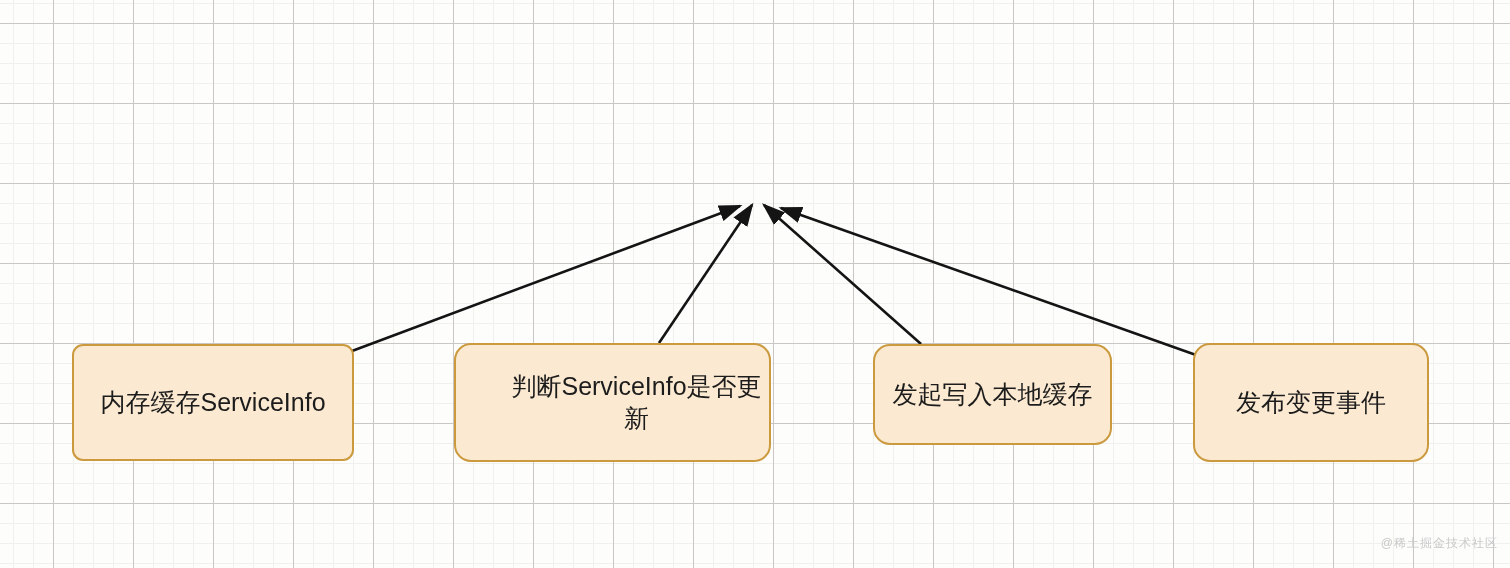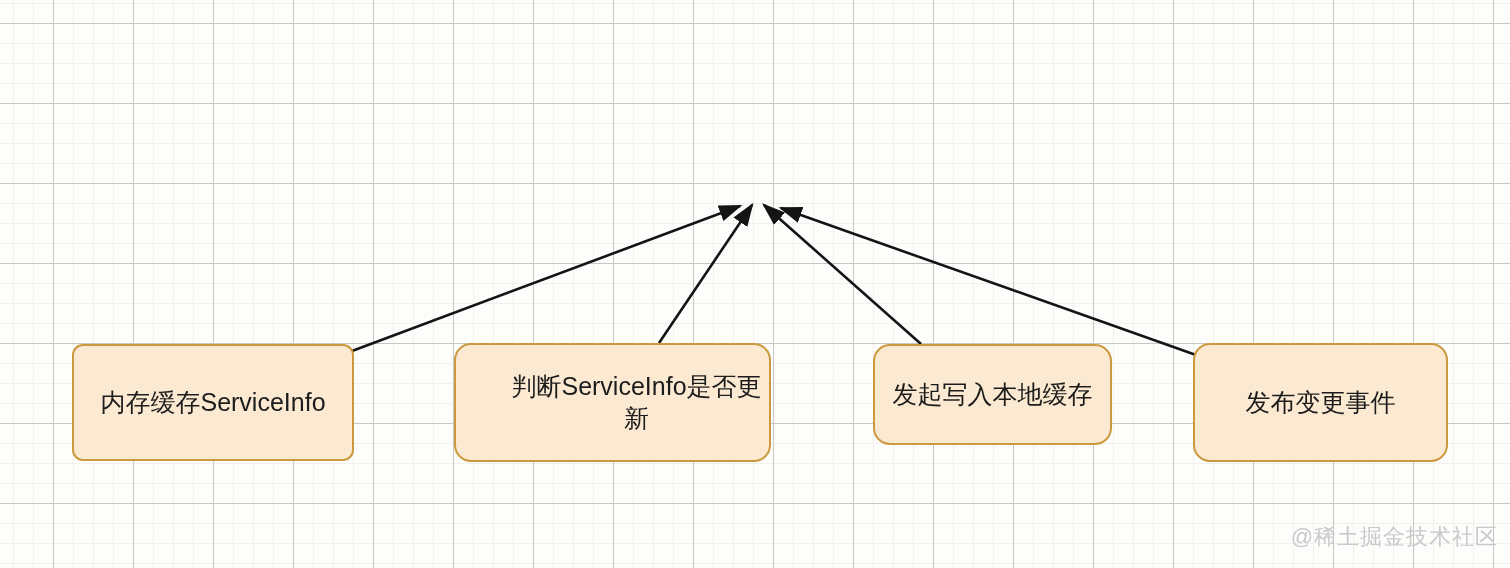--- a/index.html
+++ b/index.html
@@ -49,27 +49,27 @@
 
   .node.child {
     background: #fbe9d1;
     border: 2px solid #cb9a3f;
     font-size: 25px;
   }
 
   .node.c1 { left: 72px;   top: 344px; width: 282px; height: 117px; border-radius: 11px; }
   .node.c2 { left: 454px;  top: 343px; width: 317px; height: 119px; padding-left: 48px; }
   .node.c3 { left: 873px;  top: 344px; width: 239px; height: 101px; }
-  .node.c4 { left: 1193px; top: 343px; width: 255px; height: 119px; }
+  .node.c4 { left: 1193px; top: 343px; width: 236px; height: 119px; }
 
   .watermark {
     position: absolute;
     right: 12px;
     bottom: 16px;
-    font-size: 22px;
+    font-size: 12px;
     letter-spacing: 1px;
     color: #c9c9c9;
     text-align: center;
   }
 </style>
 </head>
 <body>
 
 <div class="canvas">
 

